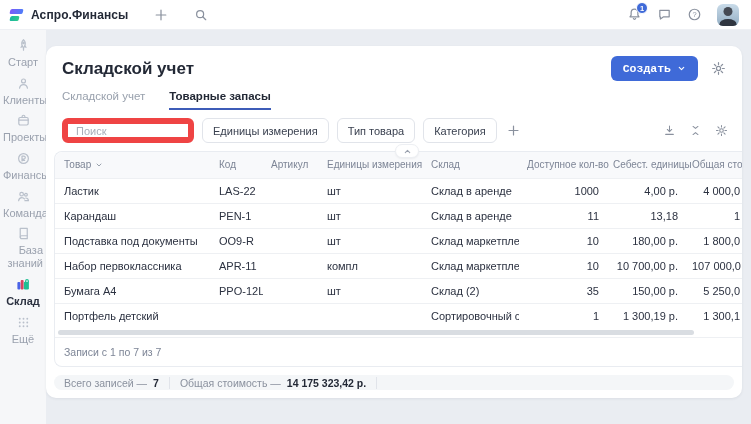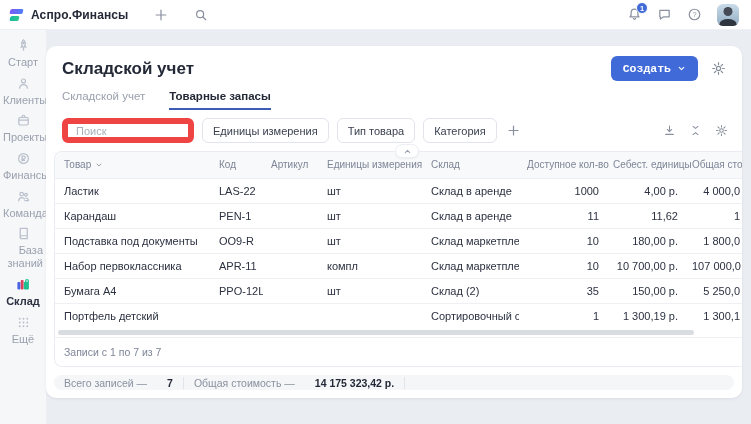--- a/index.html
+++ b/index.html
@@ -73,21 +73,21 @@
   .col-qty,.col-unit_cost,.col-total_cost{text-align:right}
   th.col-total_cost{text-align:left;overflow:visible}
   td.col-total_cost{padding-right:2px}
   .th-sort{display:inline-flex;align-items:center;gap:4px}
   .hscroll{height:5px;background:#d9dde2;border-radius:3px;margin:2px 48px 2px 3px}
   .records{border-top:1px solid #eef0f3;padding:8px 9px;font-size:10.5px;color:var(--text-gray)}
 
   
   .summary-bar{margin:8px 8px 8px 0;background:#f4f6f8;border-radius:8px;height:26px;display:flex;align-items:center;font-size:10.5px;color:#8a919e;padding:0 10px;gap:10px}
   .summary-bar b{color:var(--text-dark);font-weight:700}
-  .summary-bar .grp{display:flex;align-items:flex-end;gap:20px}
+  .summary-bar .grp{display:flex;align-items:flex-end;gap:6px}
   .summary-bar .vsep{width:1px;height:12px;background:#e1e4ea}
 </style>
 </head>
 <body>
 
 <div class="topbar">
   <span class="logo">
       <i class="l1"></i>
       <i class="l2"></i>
     </span>
@@ -302,21 +302,21 @@
               <td class="col-unit_cost">4,00 р.</td>
               <td class="col-total_cost">4 000,0</td>
             </tr>
             <tr>
               <td class="col-name">Карандаш</td>
               <td class="col-code">PEN-1</td>
               <td class="col-article"></td>
               <td class="col-unit">шт</td>
               <td class="col-warehouse">Склад в аренде</td>
               <td class="col-qty">11</td>
-              <td class="col-unit_cost">11,62</td>
+              <td class="col-unit_cost">13,18</td>
               <td class="col-total_cost">1</td>
             </tr>
             <tr>
               <td class="col-name">Подставка под документы</td>
               <td class="col-code">OO9-R</td>
               <td class="col-article"></td>
               <td class="col-unit">шт</td>
               <td class="col-warehouse">Склад маркетплейса</td>
               <td class="col-qty">10</td>
               <td class="col-unit_cost">180,00 р.</td>

